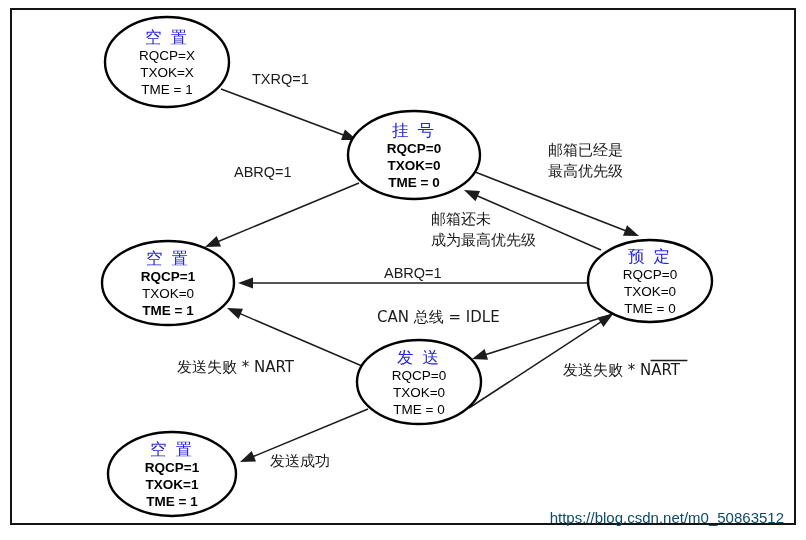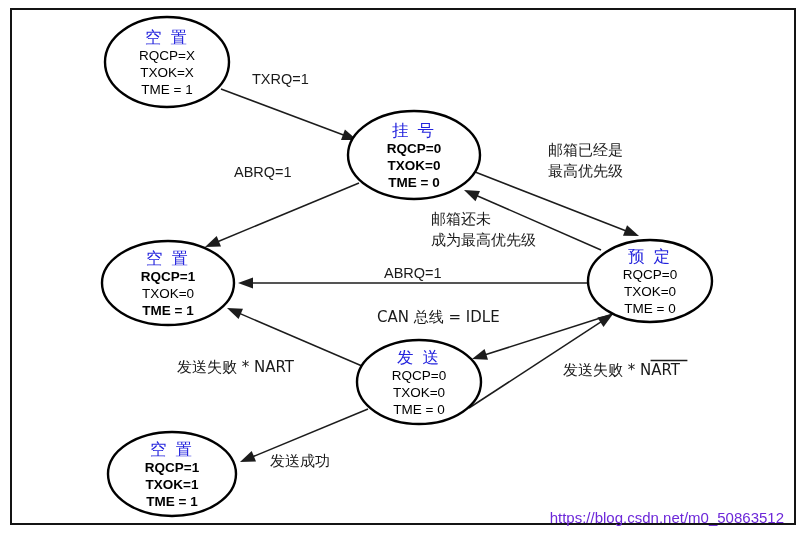--- a/index.html
+++ b/index.html
@@ -74,21 +74,21 @@
     font-size: 15px;
   }
   .overline-bar {
     stroke: #1a1a1a;
     stroke-width: 1.3;
   }
   .watermark {
     position: absolute;
     right: 22px;
     bottom: 14px;
-    color: #6d28d9;
+    color: #0c4a6e;
     font-family: "Liberation Sans", sans-serif;
     font-size: 15px;
     white-space: nowrap;
     user-select: none;
     margin-left: 44px;
   }
 </style>
 </head>
 <body>
 

